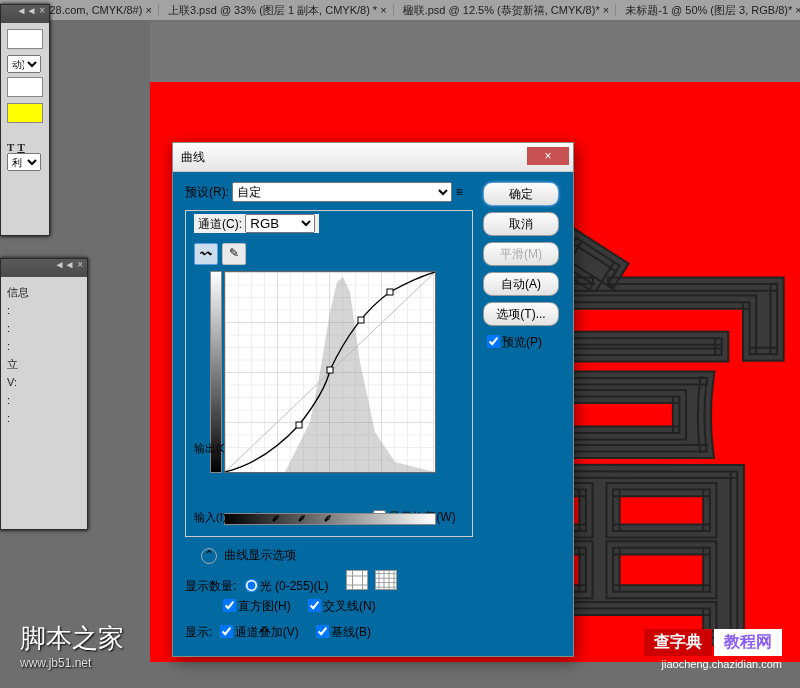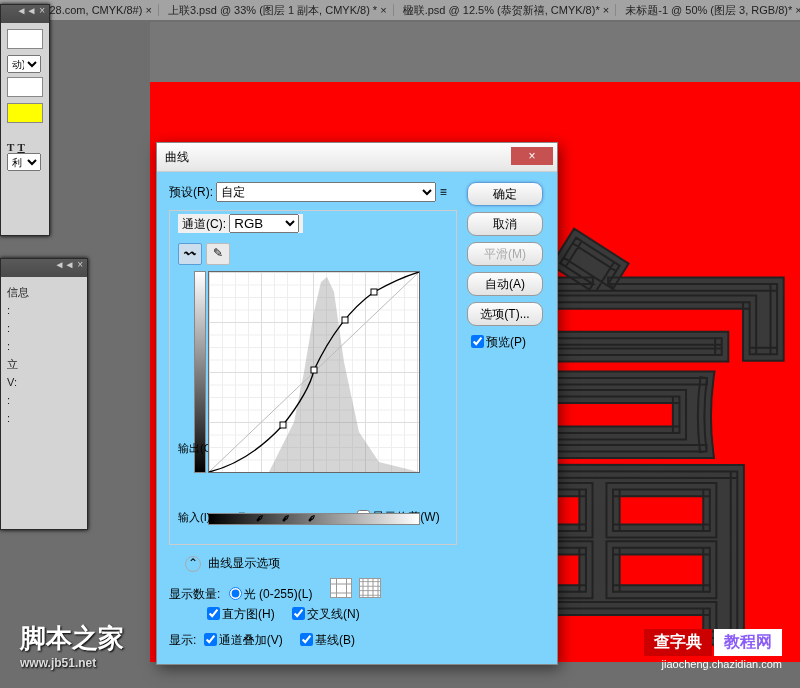--- a/index.html
+++ b/index.html
@@ -5,51 +5,51 @@
 body{margin:0;font-family:'Microsoft YaHei',SimSun,sans-serif;font-size:12px;background:#6e6e6e;overflow:hidden;width:800px;height:688px;position:relative}
 .tabs{position:absolute;top:0;left:0;right:0;height:20px;background:#a3a3a3;color:#222;font-size:11px;line-height:20px;padding-left:8px;white-space:nowrap}
 .tabs span{padding:0 6px;border-right:1px solid #888}
 .canvas{position:absolute;top:22px;left:150px;width:650px;height:640px;background:#777}
 .artboard{position:absolute;top:60px;left:0;width:650px;height:580px;background:red;overflow:hidden}
 .metal{position:absolute;right:-10px;top:90px;font-size:420px;font-family:'KaiTi',serif;font-weight:bold;
   color:#3a3a3a;text-shadow:
   -2px -2px 3px #fff,2px 2px 3px #000,
   0 0 8px #888,inset 0 0 20px #444;
   -webkit-text-stroke:2px #222;letter-spacing:-20px}
-.logo-l{position:absolute;left:20px;bottom:18px;color:#fff;font-size:26px;font-family:'KaiTi',serif;font-weight:bold;text-shadow:1px 1px 2px #000}
+.logo-l{position:absolute;left:20px;bottom:18px;color:#fff;font-size:26px;font-family:'KaiTi',serif;font-weight:normal;text-shadow:1px 1px 2px #000}
 .logo-l small{display:block;font-size:12px;font-family:sans-serif;color:#ddd}
 .logo-r{position:absolute;right:18px;bottom:18px;text-align:right}
 .logo-r .b{display:inline-block;background:#c00;color:#fff;padding:3px 10px;font-size:16px;font-weight:bold;margin-left:2px}
 .logo-r .w{display:inline-block;background:#fff;color:#8b5cf6;padding:3px 10px;font-size:16px;font-weight:bold;margin-left:2px}
 .logo-r small{display:block;color:#fff;font-size:11px;margin-top:2px}
 .panel{position:absolute;background:#535353;border:1px solid #2a2a2a;box-shadow:0 0 4px #000}
 .panel .hdr{height:18px;background:linear-gradient(#5a5a5a,#4a4a4a);font-size:10px;color:#ccc;text-align:right;padding:0 4px}
 .panel .bdy{background:#d4d4d4;padding:6px;font-size:11px;color:#222}
 .p1{top:4px;left:0;width:48px}
 .p1 .bdy{height:200px}
 .p1 select,.p1 .sw{width:34px;height:18px;font-size:10px;margin-bottom:4px}
 .sw{display:inline-block;border:1px solid #888;background:#fff}
 .sw.yellow{background:#ff0}
 .p2{top:258px;left:0;width:86px}
 .p2 .bdy{height:240px;line-height:18px}
 .tt{font-family:serif;font-weight:bold}
-.dlg{position:absolute;top:142px;left:156px;width:400px;background:#7dd3fc;border:1px solid #888;box-shadow:2px 4px 14px rgba(0,0,0,.5)}
+.dlg{position:absolute;top:142px;left:172px;width:400px;background:#0369a1;border:1px solid #888;box-shadow:2px 4px 14px rgba(0,0,0,.5)}
 .dlg .title{height:28px;background:linear-gradient(#fdfdfd,#e6e6e6);border-bottom:1px solid #ccc;line-height:28px;padding:0 8px;font-size:12px;position:relative}
 .dlg .close{position:absolute;right:4px;top:4px;width:42px;height:18px;background:#c75050;color:#fff;text-align:center;line-height:18px;font-family:sans-serif}
 .dlg .content{padding:10px 12px 14px;display:flex}
 .left{flex:1}
 .right{width:80px;padding-left:10px}
 .btn{display:block;width:74px;height:22px;margin-bottom:6px;background:linear-gradient(#fdfdfd,#e3e3e3);border:1px solid #9a9a9a;border-radius:9px;font-size:12px;text-align:center;line-height:22px;cursor:pointer}
 .btn.primary{border-color:#5b9dd9;box-shadow:0 0 3px #5b9dd9}
 .btn.disabled{color:#aaa}
 .row{margin-bottom:8px;font-size:12px}
 .row select{font-size:12px;height:20px}
 .preset-sel{width:220px}
 .chan-sel{width:70px}
-.fieldset{border:1px solid #ccc;padding:6px 8px 16px;margin-top:4px}
+.fieldset{border:1px solid #ccc;padding:6px 8px 8px;margin-top:4px}
 .fieldset .leg{font-size:12px;margin:-14px 0 6px 0;background:#f0f0f0;display:inline-block;padding:0 4px}
 .curvebox{position:relative;width:240px;height:230px;margin-left:30px}
 .curve{width:210px;height:200px;border:1px solid #666;background:#fff;background-image:
   linear-gradient(#ddd 1px,transparent 1px),linear-gradient(90deg,#ddd 1px,transparent 1px),
   linear-gradient(#eee 1px,transparent 1px),linear-gradient(90deg,#eee 1px,transparent 1px);
   background-size:52px 50px,52px 50px,13px 12.5px,13px 12.5px;position:relative;overflow:hidden}
 .hist{position:absolute;inset:0;opacity:.35}
 .diag{position:absolute;inset:0}
 .grad-v{position:absolute;left:-14px;top:0;width:10px;height:200px;background:linear-gradient(#fff,#000);border:1px solid #888}
 .grad-h{position:absolute;left:0;bottom:-24px;width:210px;height:10px;background:linear-gradient(90deg,#000,#fff);border:1px solid #888}

